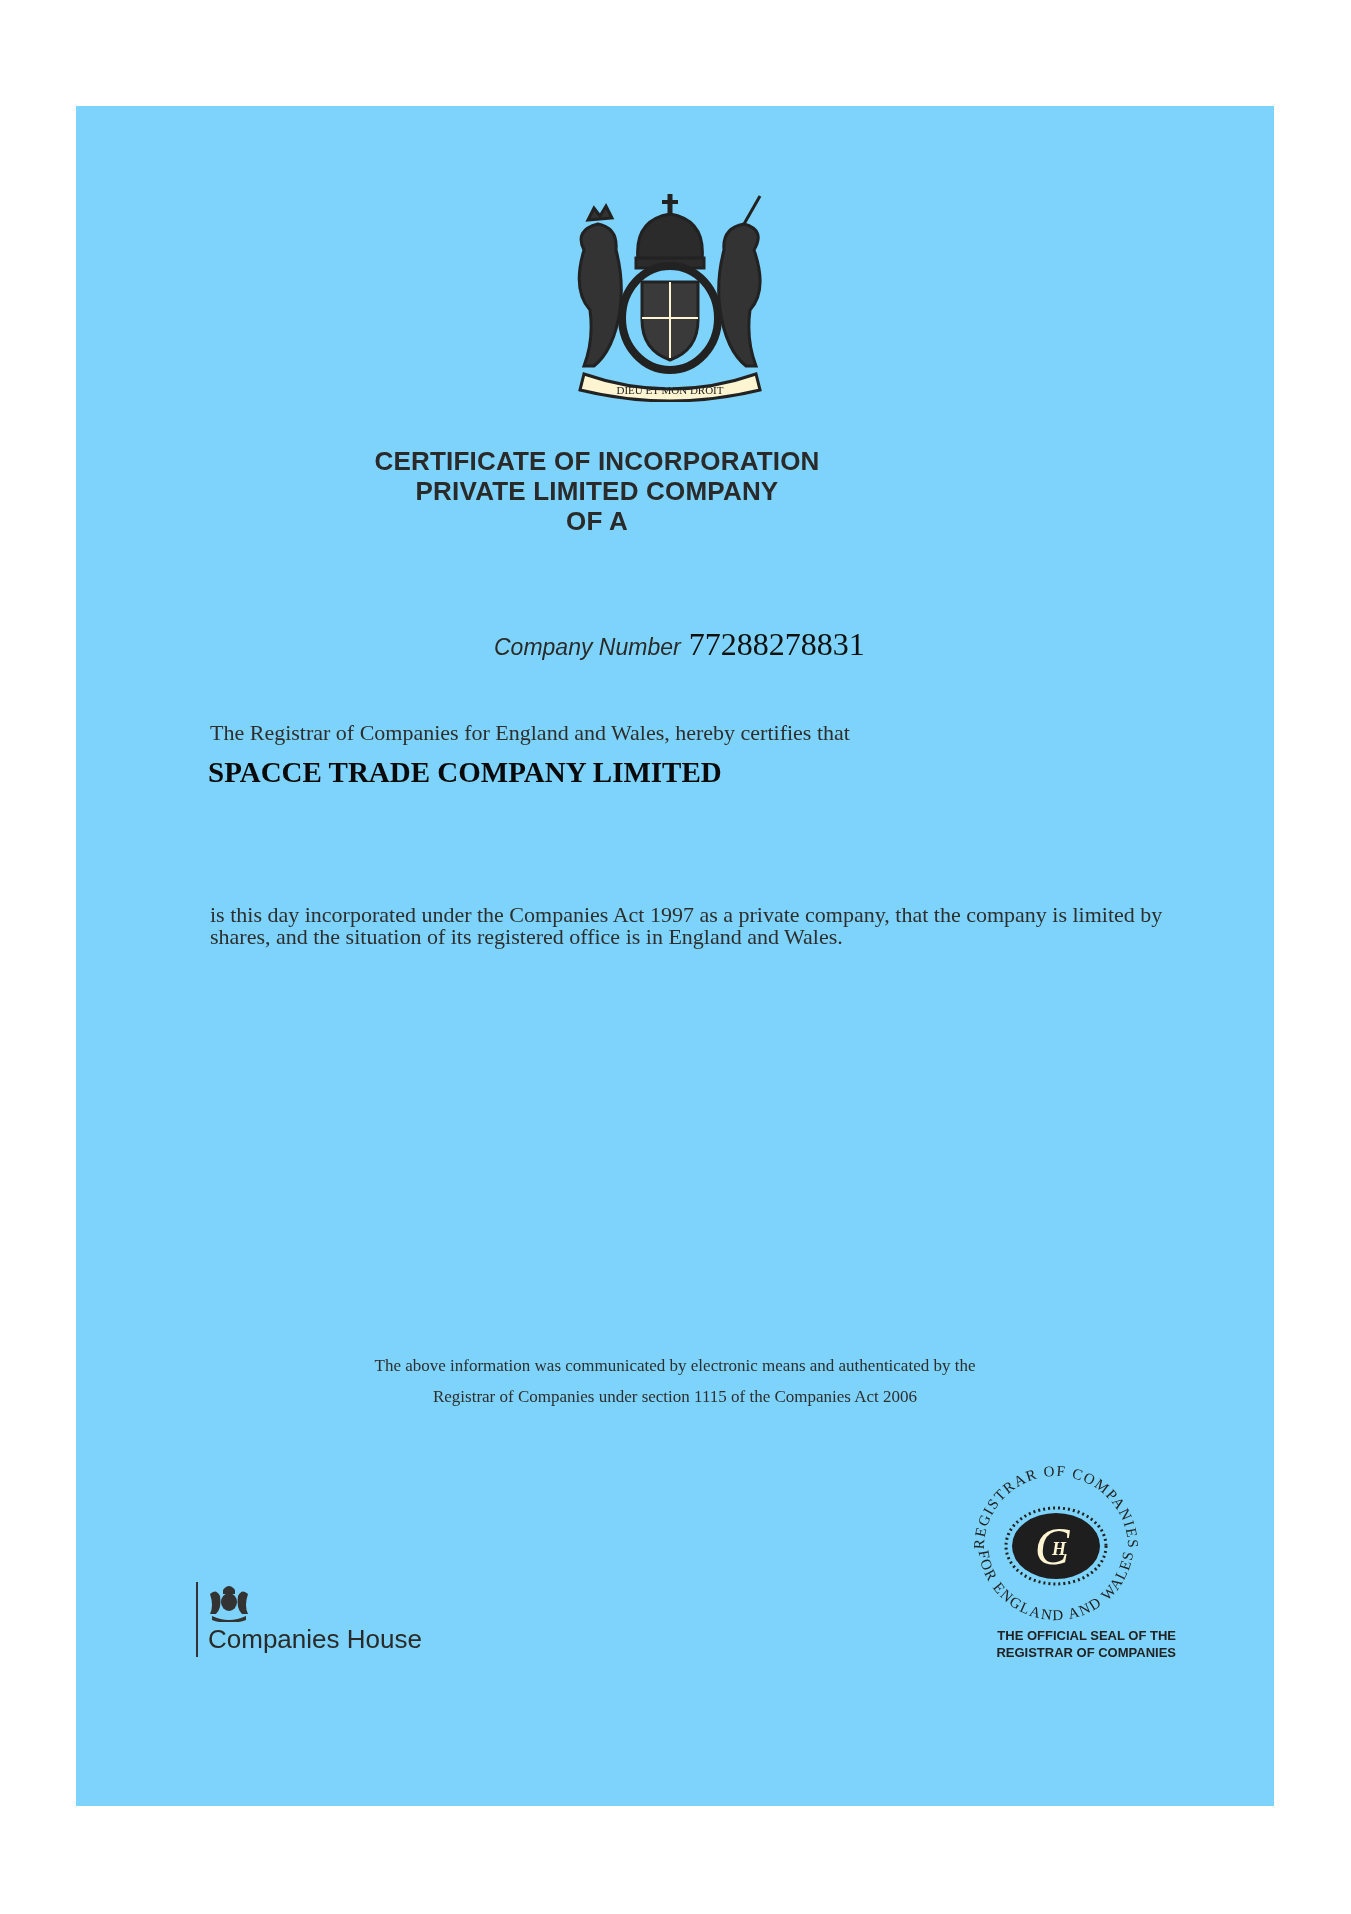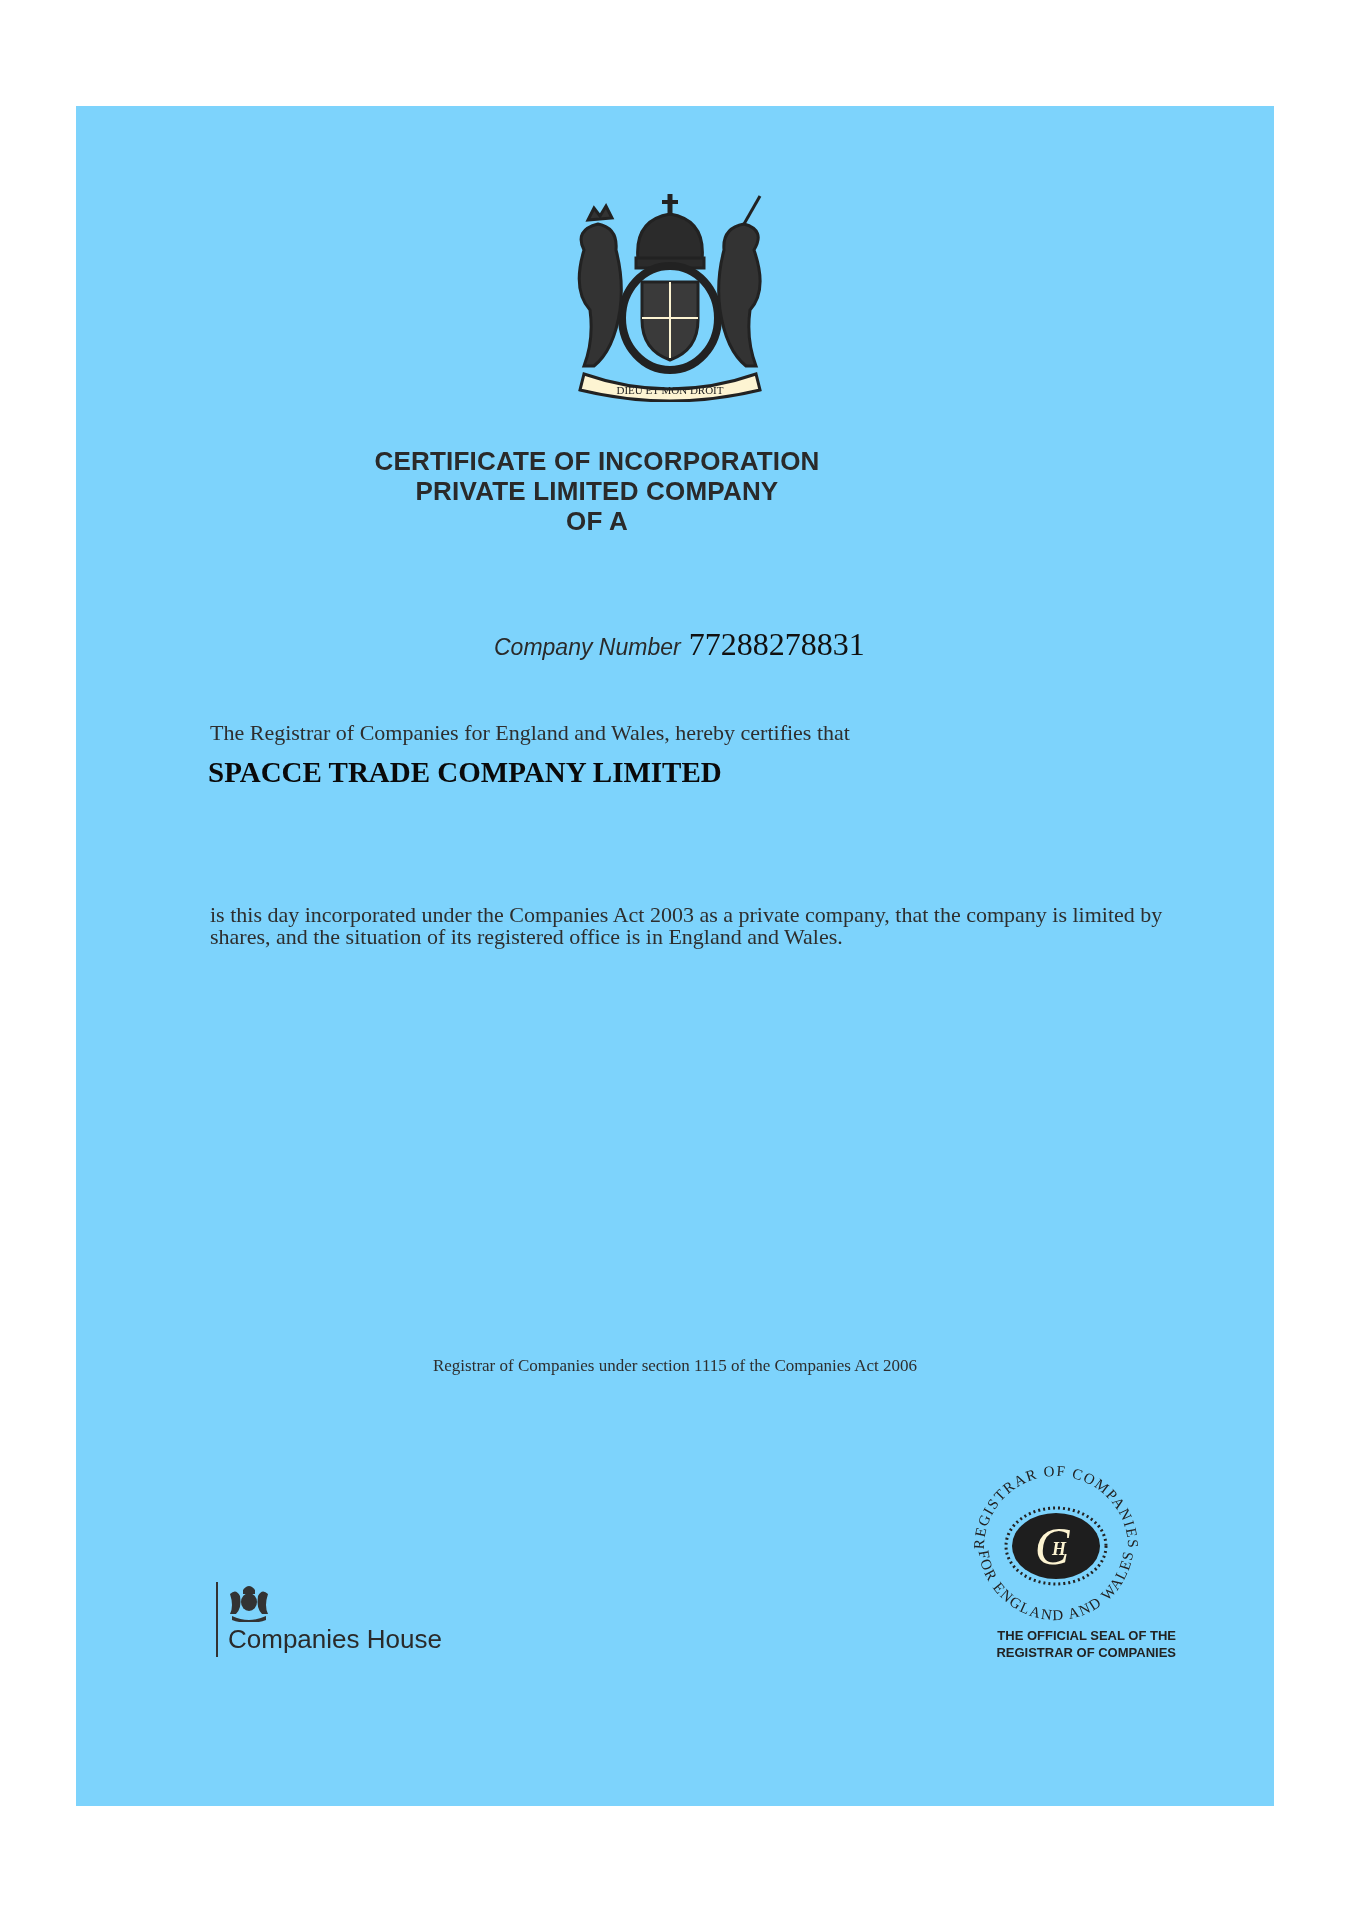--- a/index.html
+++ b/index.html
@@ -27,21 +27,21 @@
     .given { left: 134px; top: 935px; font-size: 22px; color: #2e2e2e; white-space: nowrap; }
     .given .date { font-weight: bold; font-size: 24px; color: #0a0a0a; }
     .footer-note {
       left: 0; width: 1198px; top: 1244px; text-align: center; font-size: 17px; line-height: 31px; color: #2e2e2e;
     }
     .seal { left: 880px; top: 1336px; width: 200px; height: 200px; }
     .seal-caption {
       left: 860px; top: 1521px; width: 240px; text-align: right;
       font-family: "Liberation Sans", sans-serif; font-weight: bold; font-size: 13px; line-height: 17px; color: #222;
     }
-    .ch-logo { left: 140px; top: 1474px; width: 260px; height: 90px; }
+    .ch-logo { left: 120px; top: 1474px; width: 260px; height: 90px; }
     .ch-bar { position: absolute; left: 0; top: 2px; width: 2px; height: 75px; background: #333; }
     .ch-crest { position: absolute; left: 10px; top: 0; width: 46px; height: 42px; }
     .ch-text { position: absolute; left: 12px; top: 44px; font-family: "Liberation Sans", sans-serif; font-size: 26px; color: #2a2a2a; white-space: nowrap; }
   </style>
 </head>
 <body>
 
 <div class="page">
 
   <div class="abs crest">
@@ -78,24 +78,25 @@
   </div>
 
   <div class="abs compnum">
     <span class="lbl">Company Number</span><span class="num">77288278831</span>
   </div>
 
   <div class="abs certifies">The Registrar of Companies for England and Wales, hereby certifies that</div>
 
   <div class="abs company-name">SPACCE TRADE COMPANY LIMITED</div>
 
-  <div class="abs incorporated">is this day incorporated under the Companies Act 2003 as a private company, that the company is limited by shares, and the situation of its registered office is in England and Wales.</div>
+  <div class="abs incorporated">is this day incorporated under the Companies Act 1997 as a private company, that the company is limited by shares, and the situation of its registered office is in England and Wales.</div>
 
 
   <div class="abs footer-note">
+    <div>The above information was communicated by electronic means and authenticated by the</div>
     <div>Registrar of Companies under section 1115 of the Companies Act 2006</div>
   </div>
 
   <div class="abs seal">
     <svg viewBox="0 0 200 200" width="200" height="200">
       <defs>
         <path id="sealTop" d="M28 106 A72 72 0 0 1 172 106"></path>
         <path id="sealBottom" d="M22 100 A78 78 0 0 0 178 100"></path>
       </defs>
       <text font-family="Liberation Serif, serif" font-size="15" fill="#222" letter-spacing="1.5">

